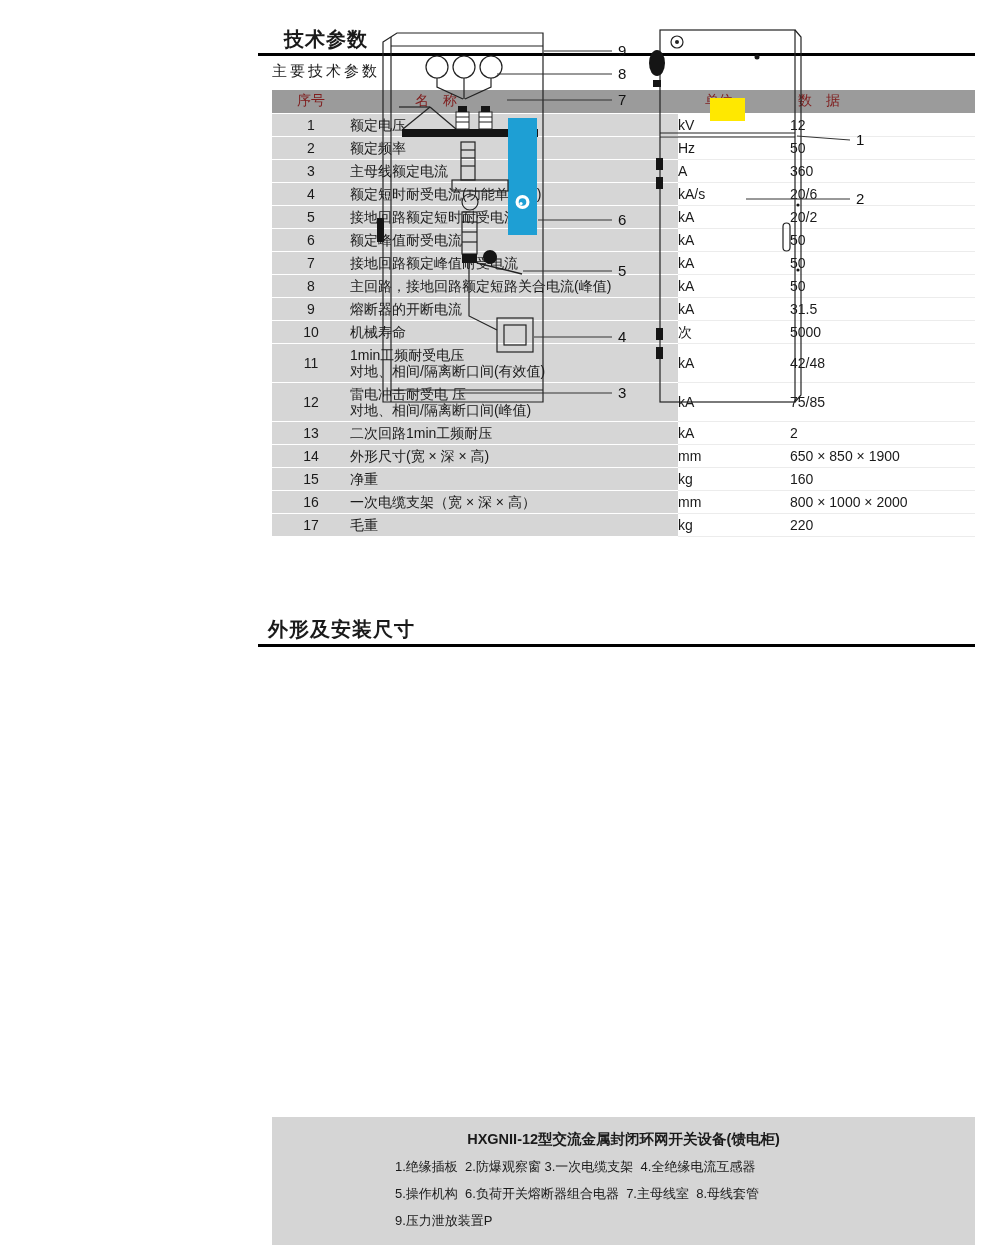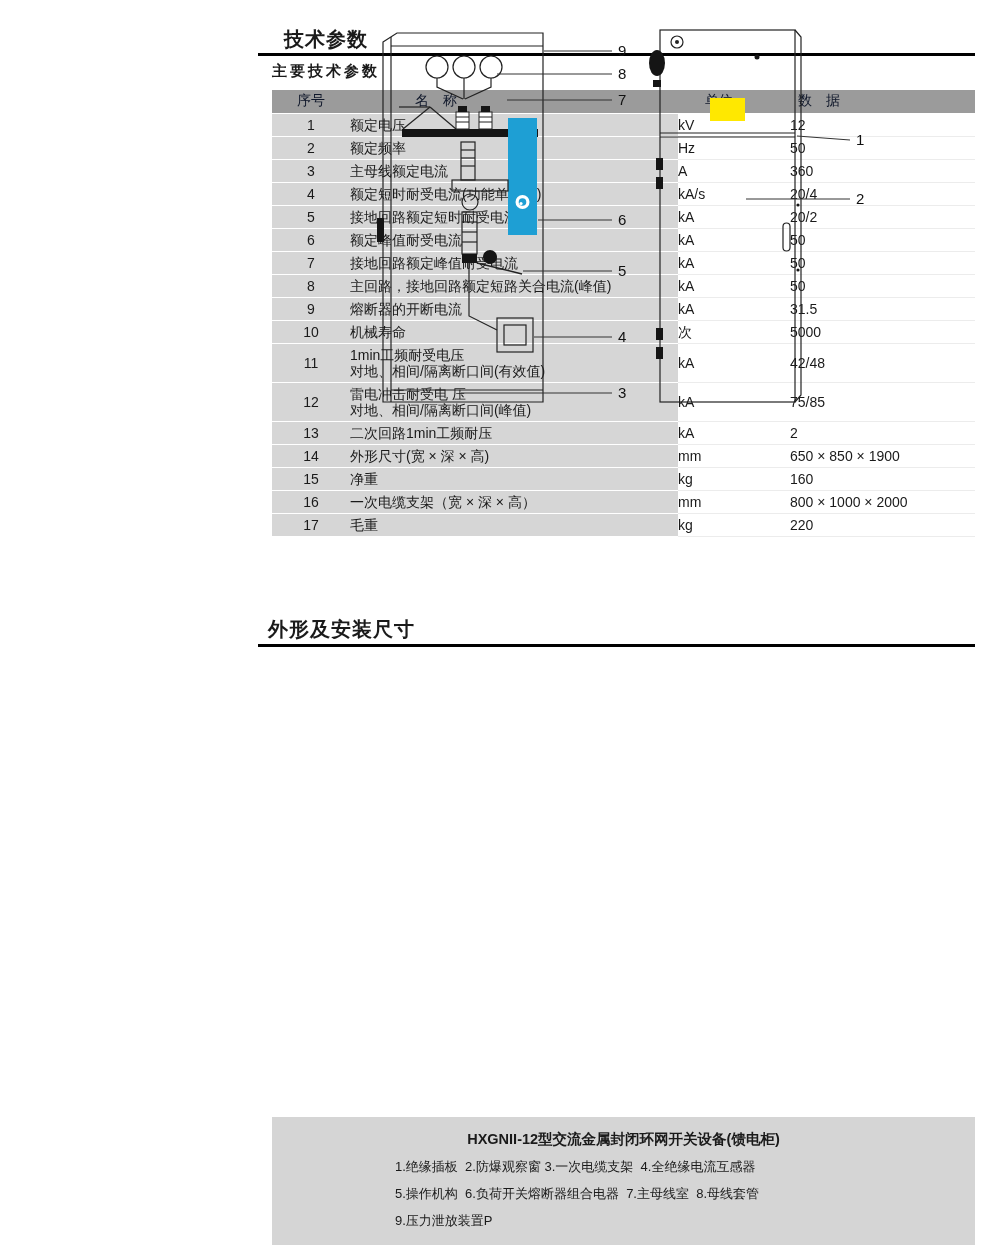--- a/index.html
+++ b/index.html
@@ -8,29 +8,29 @@
     width:1000px; height:1251px; position:relative; overflow:hidden;
     font-family:"Liberation Sans","DejaVu Sans",sans-serif; color:#1a1a1a;
   }
   .abs { position:absolute; }
   .sec-title { font-size:20px; font-weight:bold; letter-spacing:1px; }
   #title-1 { left:284px; top:26px; }
   #rule-1 { top:53px; }
   #title-2 { left:268px; top:616px; }
   #rule-2 { top:644px; }
   .rule { left:258px; width:717px; height:3px; background:#000; }
-  #subtitle { left:272px; top:62px; font-size:15px; font-weight:bold; letter-spacing:3px; }
+  #subtitle { left:272px; top:62px; font-size:15px; font-weight:normal; letter-spacing:3px; }
 
   #spec-table {
     left:272px; top:90px; width:703px;
     border-collapse:collapse; table-layout:fixed; font-size:14px;
   }
   #spec-table th {
     background:#9b9b9b; font-weight:normal; height:23px;
-    border-bottom:1px solid #fff; text-align:left; color:#0f172a;
+    border-bottom:1px solid #fff; text-align:left; color:#7f1d1d;
   }
   #spec-table th.h-no { text-align:center; }
   #spec-table th.h-name { padding-left:65px; }
   #spec-table th.h-unit { padding-left:27px; }
   #spec-table th.h-value { padding-left:8px;margin-top:22px; }
   #spec-table td { padding:3px 0; line-height:16px; vertical-align:middle; }
   tr.tall td { padding:6px 0; line-height:17px; }
   td.c-no, td.c-name { background:#d6d6d6; border-bottom:1px solid #ffffff; }
   td.c-unit, td.c-value { background:#ffffff; border-bottom:1px solid #ececec; }
   td.c-no { text-align:center; }
@@ -88,21 +88,21 @@
     <td class="c-no">3</td>
     <td class="c-name">主母线额定电流</td>
     <td class="c-unit">A</td>
     <td class="c-value">360</td>
   </tr>
 
   <tr>
     <td class="c-no">4</td>
     <td class="c-name">额定短时耐受电流(功能单元的)</td>
     <td class="c-unit">kA/s</td>
-    <td class="c-value">20/4</td>
+    <td class="c-value">20/6</td>
   </tr>
 
   <tr>
     <td class="c-no">5</td>
     <td class="c-name">接地回路额定短时耐受电流</td>
     <td class="c-unit">kA</td>
     <td class="c-value">20/2</td>
   </tr>
 
   <tr>

